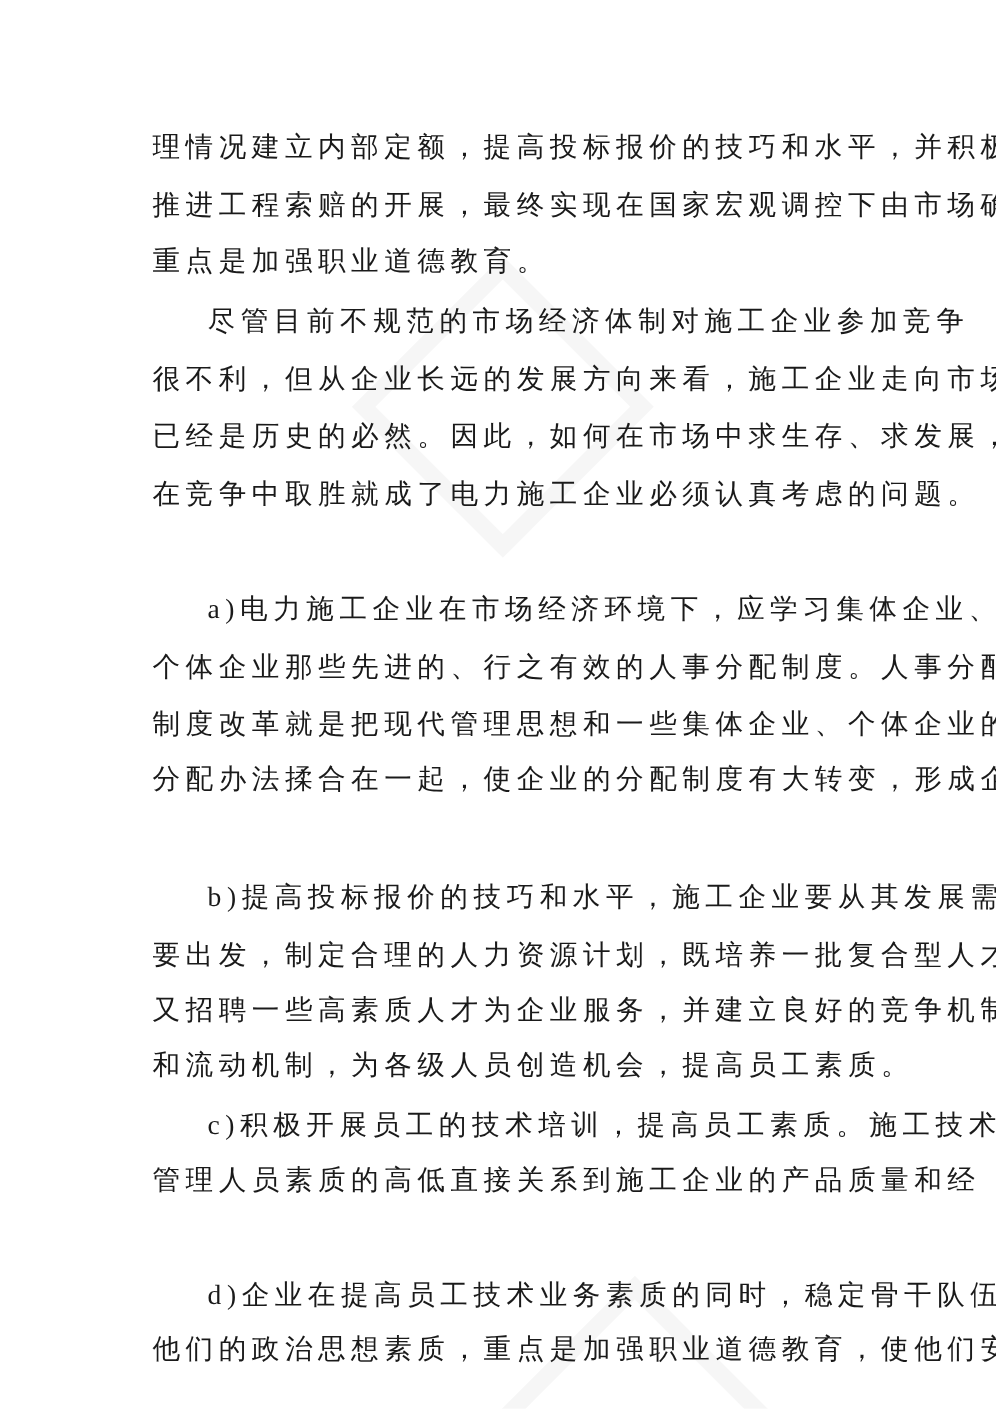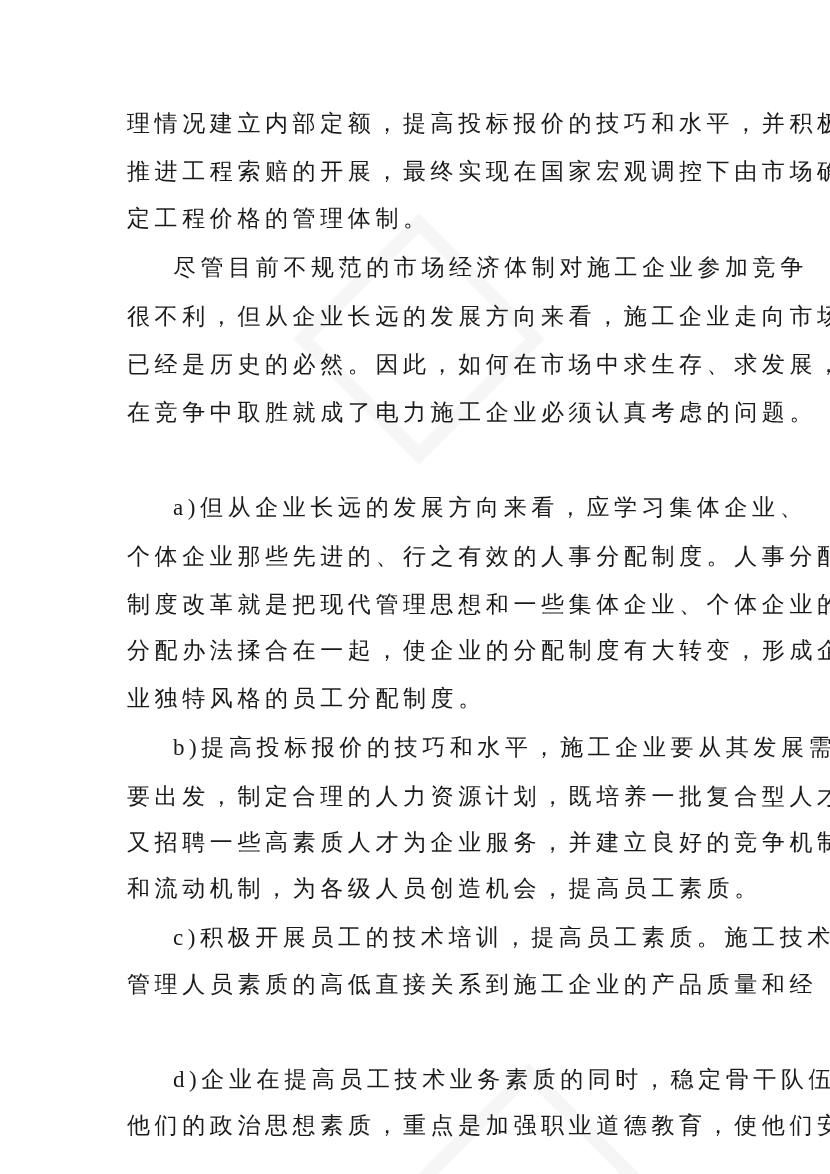--- a/index.html
+++ b/index.html
@@ -24,32 +24,31 @@
   </style>
 </head>
 <body>
 
 <div class="page">
   <div class="watermark wm1"></div>
   <div class="watermark wm2"></div>
 
   <div class="line" style="top:108px">理情况建立内部定额，提高投标报价的技巧和水平，并积极</div>
   <div class="line" style="top:156px">推进工程索赔的开展，最终实现在国家宏观调控下由市场确</div>
-  <div class="line" style="top:203px">定工程价格的管理体制。</div>
+  <div class="line" style="top:203px">重点是加强职业道德教育。</div>
 
   <div class="line indent" style="top:253px">尽管目前不规范的市场经济体制对施工企业参加竞争</div>
   <div class="line" style="top:301px">很不利，但从企业长远的发展方向来看，施工企业走向市场</div>
   <div class="line" style="top:349px">已经是历史的必然。因此，如何在市场中求生存、求发展，</div>
   <div class="line" style="top:397px">在竞争中取胜就成了电力施工企业必须认真考虑的问题。 1</div>
 
-  <div class="line indent" style="top:493px">a)但从企业长远的发展方向来看，应学习集体企业、</div>
+  <div class="line indent" style="top:493px">a)电力施工企业在市场经济环境下，应学习集体企业、</div>
   <div class="line" style="top:541px">个体企业那些先进的、行之有效的人事分配制度。人事分配</div>
   <div class="line" style="top:589px">制度改革就是把现代管理思想和一些集体企业、个体企业的</div>
   <div class="line" style="top:635px">分配办法揉合在一起，使企业的分配制度有大转变，形成企</div>
-  <div class="line" style="top:683px">业独特风格的员工分配制度。</div>
 
   <div class="line indent" style="top:733px">b)提高投标报价的技巧和水平，施工企业要从其发展需</div>
   <div class="line" style="top:781px">要出发，制定合理的人力资源计划，既培养一批复合型人才，</div>
   <div class="line" style="top:827px">又招聘一些高素质人才为企业服务，并建立良好的竞争机制</div>
   <div class="line" style="top:873px">和流动机制，为各级人员创造机会，提高员工素质。</div>
 
   <div class="line indent" style="top:923px">c)积极开展员工的技术培训，提高员工素质。施工技术</div>
   <div class="line" style="top:969px">管理人员素质的高低直接关系到施工企业的产品质量和经</div>
 
   <div class="line indent" style="top:1065px">d)企业在提高员工技术业务素质的同时，稳定骨干队伍</div>

